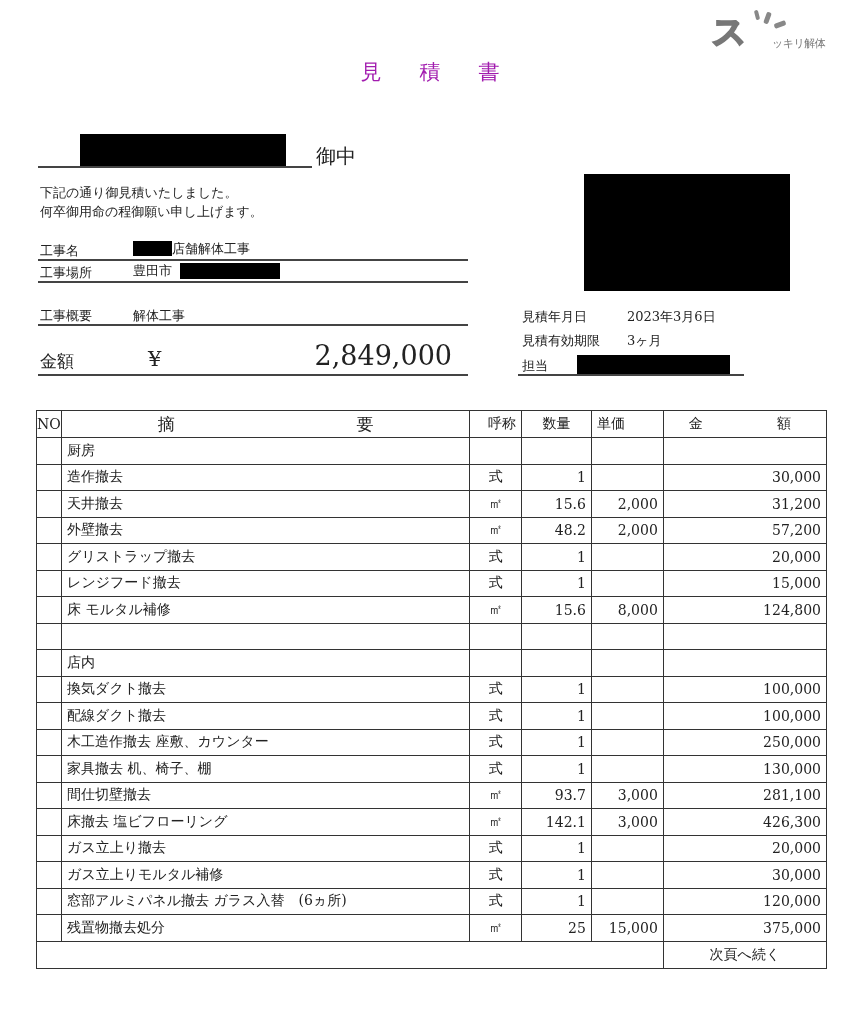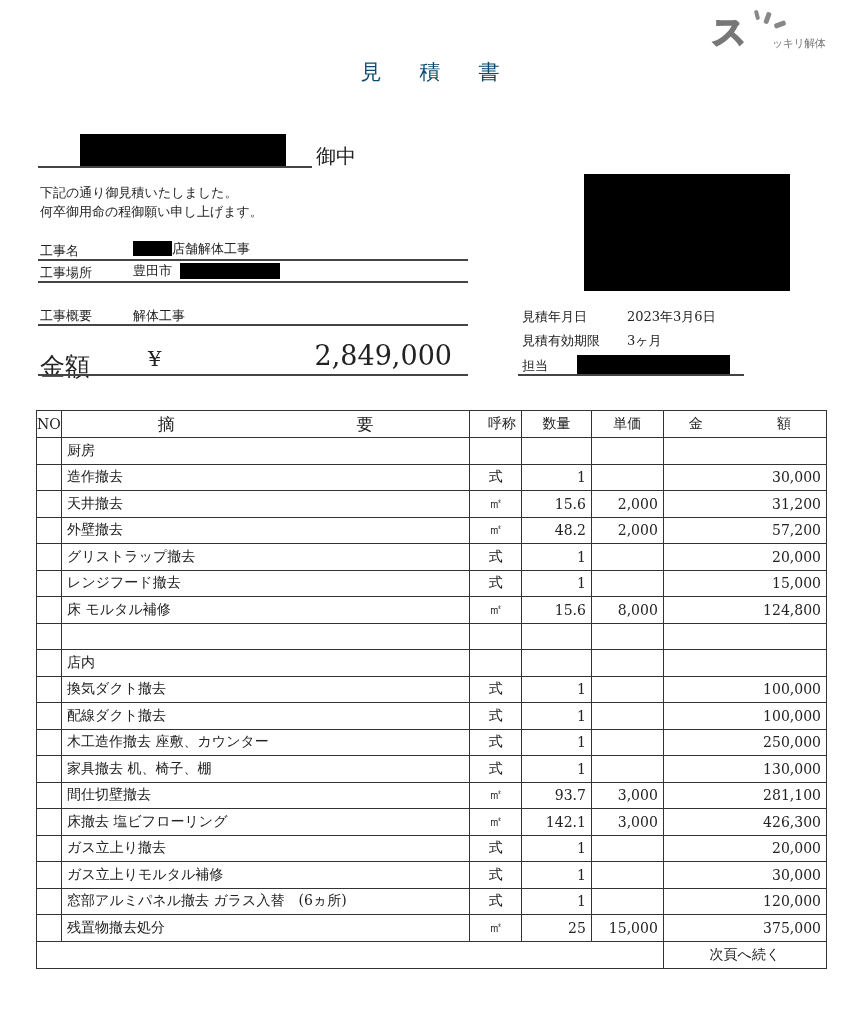--- a/index.html
+++ b/index.html
@@ -4,21 +4,21 @@
 <style>
   html, body { margin:0; padding:0; background:#fff; }
   body { width:848px; height:1009px; position:relative; overflow:hidden;
          font-family:"DejaVu Serif","Liberation Serif",serif; color:#222; }
   .abs { position:absolute; }
   .logo { left:712px; top:8px; width:120px; height:44px; }
   .logo-s { position:absolute; left:0; top:6px; font-family:"DejaVu Sans",sans-serif; font-size:34px; font-weight:bold; color:#fff;
             -webkit-text-stroke:2px #777; line-height:34px; }
   .logo-t { position:absolute; left:40px; top:28px; font-family:"DejaVu Sans",sans-serif; font-size:11px; color:#777; letter-spacing:-0.5px; white-space:nowrap;margin-left:20px; }
   .logo-ray { position:absolute; background:#888; border-radius:2px; }
-  .title { left:300px; top:58px; width:260px; text-align:center; font-size:21px; letter-spacing:38px; color:#0c4a6e; padding-left:38px; box-sizing:border-box;}
+  .title { left:300px; top:58px; width:260px; text-align:center; font-size:21px; letter-spacing:38px; color:#a21caf; padding-left:38px; box-sizing:border-box;}
   .redact { background:#000; position:absolute; }
   .line { position:absolute; background:#444; height:2px; }
   .t13 { font-size:13px; }
   table.est { position:absolute; left:36px; top:410px; width:791px; border-collapse:collapse; font-size:14px; }
   table.est td, table.est th { border:1.5px solid #333; height:25.5px; padding:0 5px; font-weight:normal; white-space:nowrap; }
   table.est th { font-size:14px; height:26px; }
   .c-no { width:15px; padding:0 !important; font-size:11px; text-align:left; }
   .c-desc { width:392px; text-align:left; }
   .c-unit { width:40px; text-align:center; }
   .c-qty { width:58px; text-align:right; }
@@ -56,21 +56,21 @@
 
 <div class="abs t13" style="left:40px;top:264px;">工事場所</div>
 <div class="abs t13" style="left:133px;top:262px;">豊田市</div>
 <div class="redact" style="left:180px;top:263px;width:100px;height:16px;"></div>
 <div class="line" style="left:38px;top:281px;width:430px;"></div>
 
 <div class="abs t13" style="left:40px;top:307px;">工事概要</div>
 <div class="abs t13" style="left:133px;top:307px;">解体工事</div>
 <div class="line" style="left:38px;top:324px;width:430px;"></div>
 
-<div class="abs" style="left:40px;top:350px;font-size:25px;">金額</div>
+<div class="abs" style="left:40px;top:350px;font-size:17px;">金額</div>
 <div class="abs" style="left:148px;top:347px;font-size:21px;">¥</div>
 <div class="abs" style="left:300px;top:340px;width:152px;text-align:right;font-size:27px;">2,849,000</div>
 <div class="line" style="left:38px;top:374px;width:430px;"></div>
 
 <div class="redact" style="left:584px;top:174px;width:206px;height:117px;"></div>
 
 <div class="abs t13" style="left:522px;top:308px;">見積年月日</div>
 <div class="abs t13" style="left:627px;top:308px;">2023年3月6日</div>
 <div class="abs t13" style="left:522px;top:332px;">見積有効期限</div>
 <div class="abs t13" style="left:627px;top:332px;">3ヶ月</div>
@@ -83,21 +83,21 @@
     <tr>
       <th class="c-no">NO</th>
       <th class="c-desc">
         <div class="hdr-desc">
             <span>摘</span>
             <span>要</span>
           </div>
       </th>
       <th class="c-unit" style="text-align:right;">呼称</th>
       <th class="c-qty" style="text-align:center;margin-top:12px;">数量</th>
-      <th class="c-price" style="text-align:center;">単価</th>
+      <th class="c-price" style="text-align:left;">単価</th>
       <th class="c-amt">
         <div class="hdr-amt" style="display:flex;justify-content:space-between;padding:0 30px 0 20px;">
             <span>金</span>
             <span>額</span>
           </div>
       </th>
     </tr>
   </thead>
   <tbody id="tbody">
       <tr>

